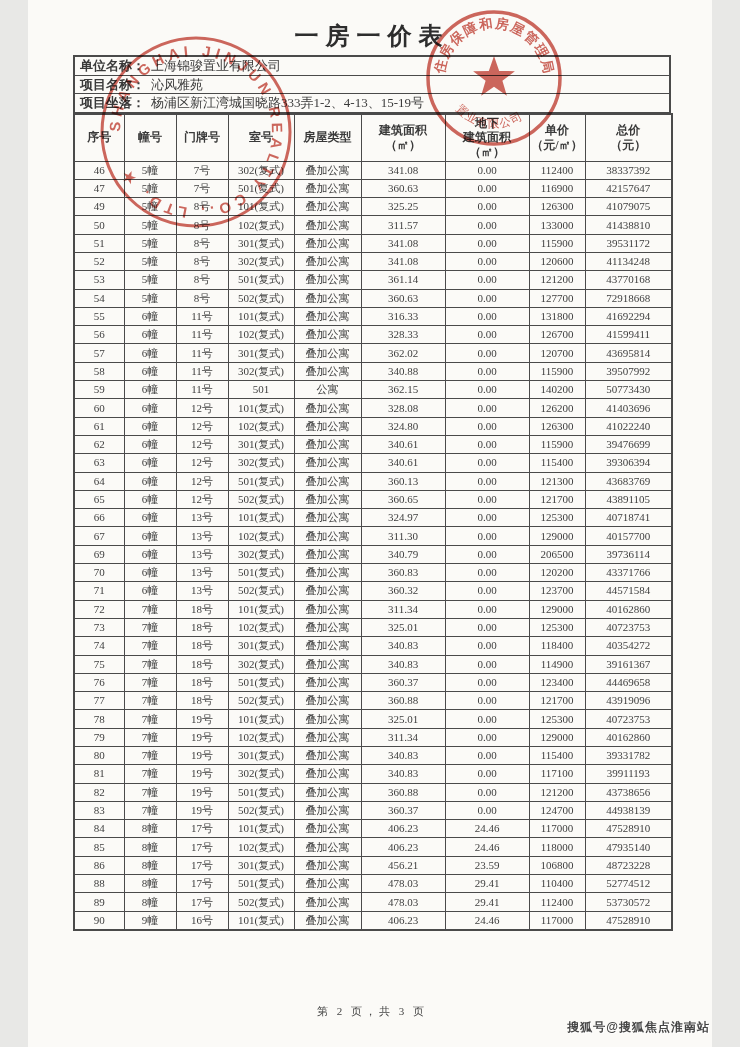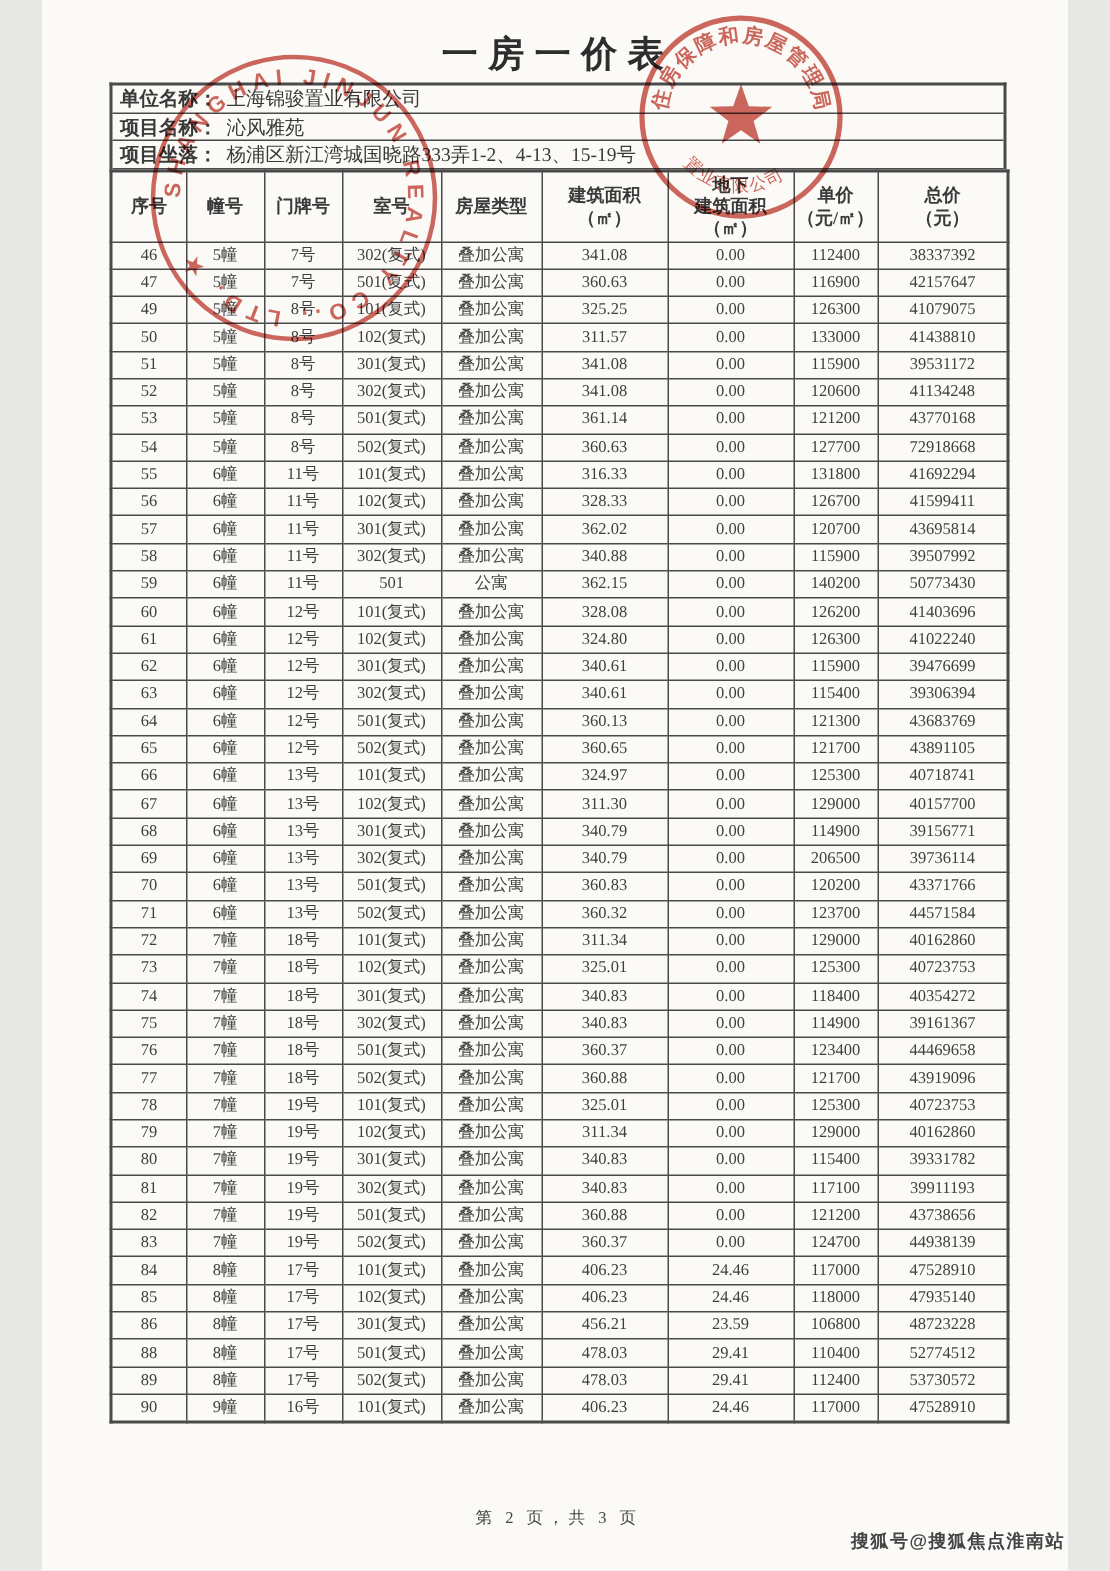--- a/index.html
+++ b/index.html
@@ -323,31 +323,20 @@
             <td>6幢</td>
             <td>13号</td>
             <td>102(复式)</td>
             <td>叠加公寓</td>
             <td>311.30</td>
             <td>0.00</td>
             <td>129000</td>
             <td>40157700</td>
           </tr>
           <tr>
-            <td>68</td>
-            <td>6幢</td>
-            <td>13号</td>
-            <td>301(复式)</td>
-            <td>叠加公寓</td>
-            <td>340.79</td>
-            <td>0.00</td>
-            <td>114900</td>
-            <td>39156771</td>
-          </tr>
-          <tr>
             <td>69</td>
             <td>6幢</td>
             <td>13号</td>
             <td>302(复式)</td>
             <td>叠加公寓</td>
             <td>340.79</td>
             <td>0.00</td>
             <td>206500</td>
             <td>39736114</td>
           </tr>

